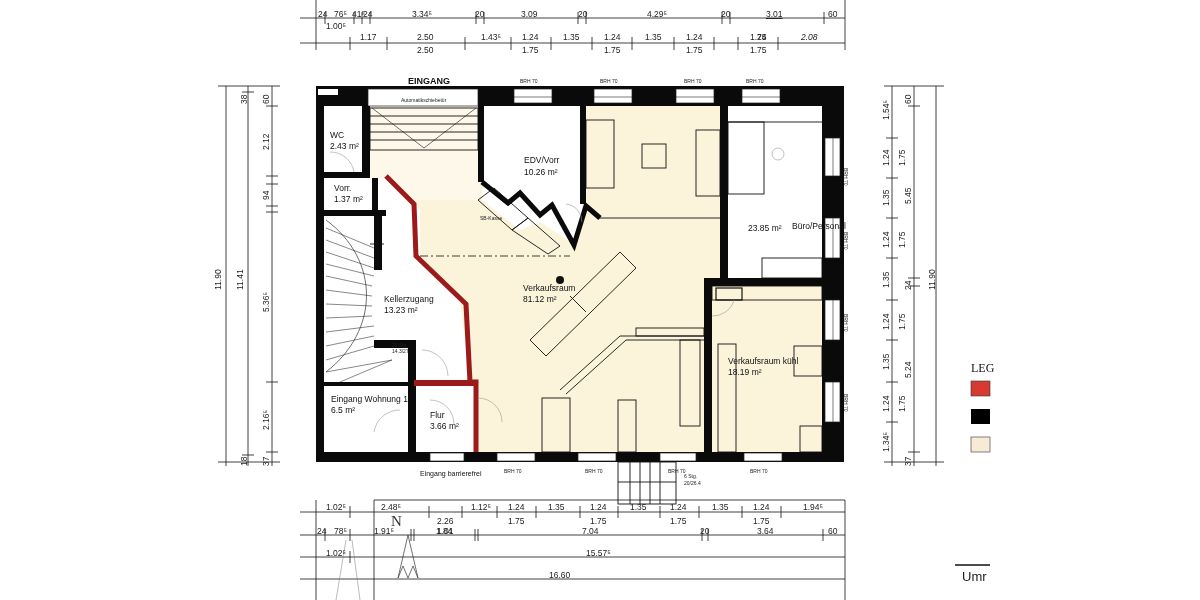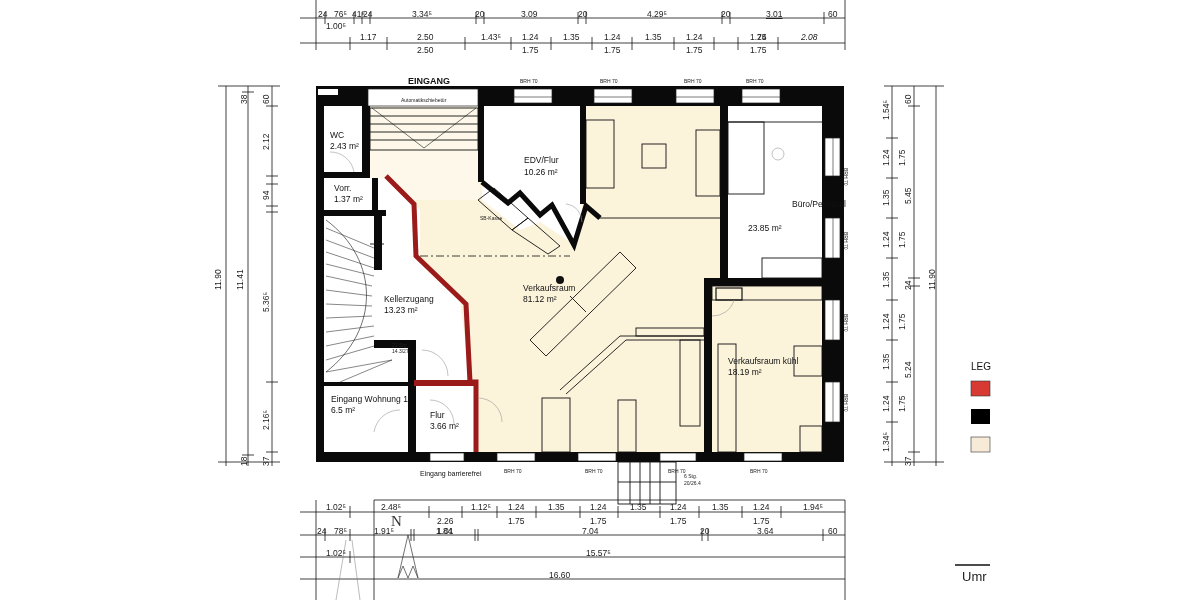--- a/index.html
+++ b/index.html
@@ -4,21 +4,21 @@
 <style>
   html, body { margin:0; padding:0; background:#ffffff; }
   body { width:1200px; height:600px; position:relative; overflow:hidden; font-family:"Liberation Sans", sans-serif; color:#111; }
   #plan { position:absolute; left:0; top:0; width:1200px; height:600px; }
   .lbl { position:absolute; font-family:"Liberation Sans", sans-serif; color:#111; white-space:nowrap; line-height:1; }
   .room-name { font-size:8.5px; }
   .room-area { font-size:8.5px; }
   .tiny { font-size:5px; color:#222; }
   .dim { font-size:8.5px; color:#222; }
   .dimv { font-size:8.5px; color:#222; transform:rotate(-90deg); transform-origin:left top; }
-  .legend-title { font-size:10px; }
+  .legend-title { font-size:12px;font-family:Liberation Serif, serif; }
   .umr { font-size:13px; color:#222; }
 </style>
 </head>
 <body>
 
 <svg id="plan" viewBox="0 0 1200 600" xmlns="http://www.w3.org/2000/svg">
 
   <g>
     <rect x="318" y="88" width="524" height="372" fill="#fbf3da"></rect>
     <polygon points="318,88 480,88 480,200 318,200" fill="#fdf8ea"></polygon>
@@ -305,25 +305,25 @@
 
 <div>
   <div class="lbl room-name" style="left:330px;top:131px;">WC</div>
   <div class="lbl room-area" style="left:330px;top:142px;">2.43 m²</div>
 </div>
 <div>
   <div class="lbl room-name" style="left:334px;top:184px;">Vorr.</div>
   <div class="lbl room-area" style="left:334px;top:195px;">1.37 m²</div>
 </div>
 <div>
-  <div class="lbl room-name" style="left:524px;top:156px;">EDV/Flur</div>
+  <div class="lbl room-name" style="left:524px;top:156px;">EDV/Vorr</div>
   <div class="lbl room-area" style="left:524px;top:168px;">10.26 m²</div>
 </div>
 <div>
-  <div class="lbl room-name" style="left:748px;top:200px;padding-left:44px;">Büro/Personal</div>
+  <div class="lbl room-name" style="left:748px;top:222px;padding-left:44px;">Büro/Personal</div>
   <div class="lbl room-area" style="left:748px;top:224px;">23.85 m²</div>
 </div>
 <div>
   <div class="lbl room-name" style="left:384px;top:295px;">Kellerzugang</div>
   <div class="lbl room-area" style="left:384px;top:306px;">13.23 m²</div>
 </div>
 <div>
   <div class="lbl room-name" style="left:523px;top:284px;">Verkaufsraum</div>
   <div class="lbl room-area" style="left:523px;top:295px;">81.12 m²</div>
 </div>

